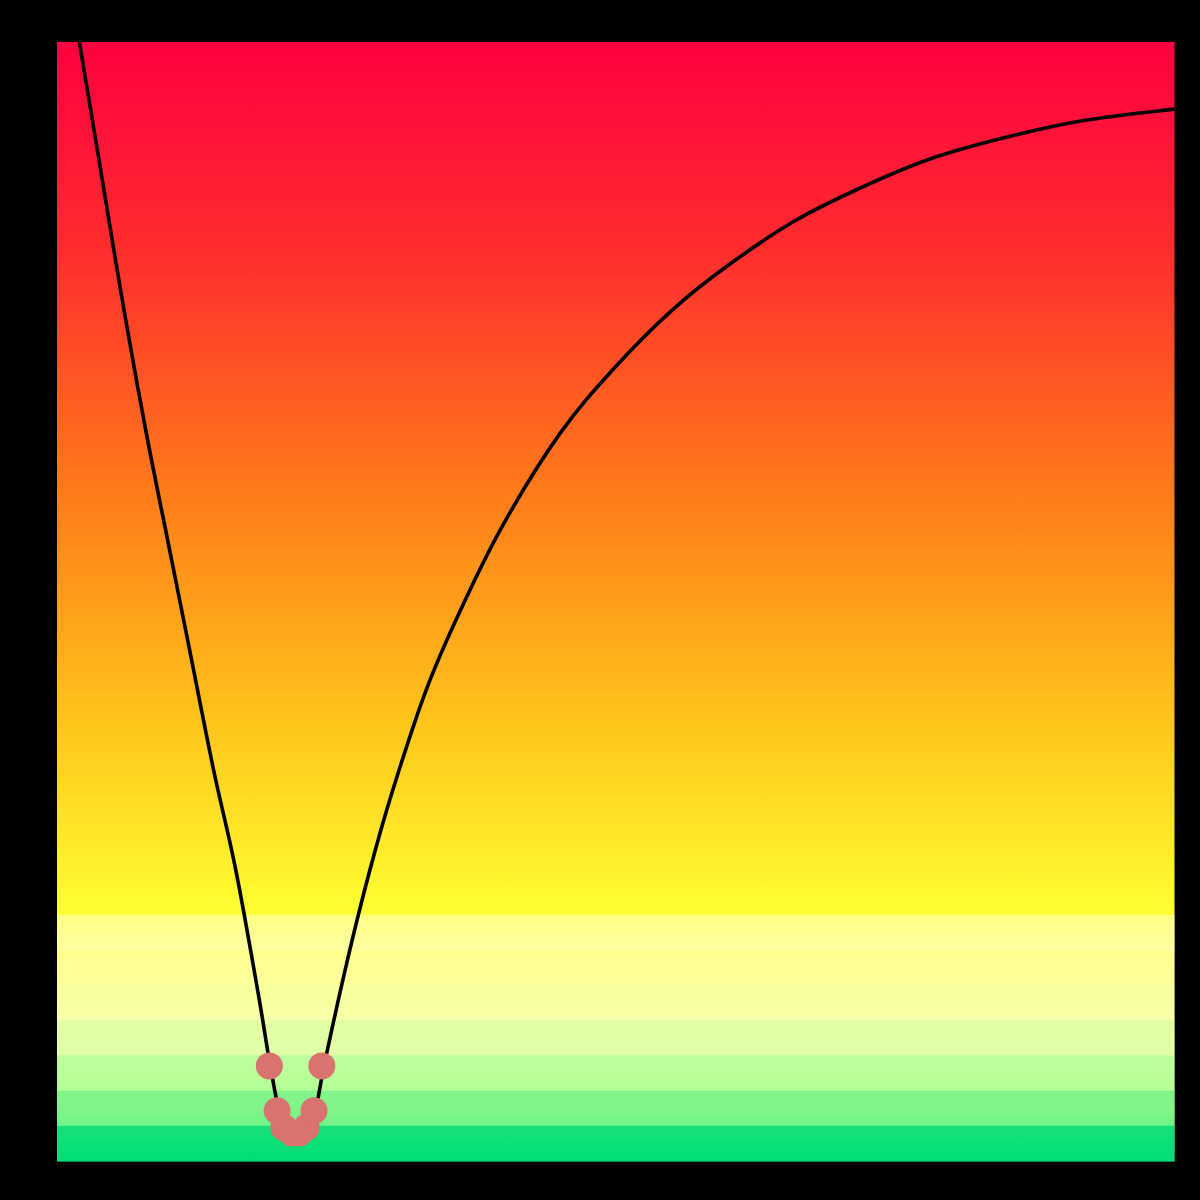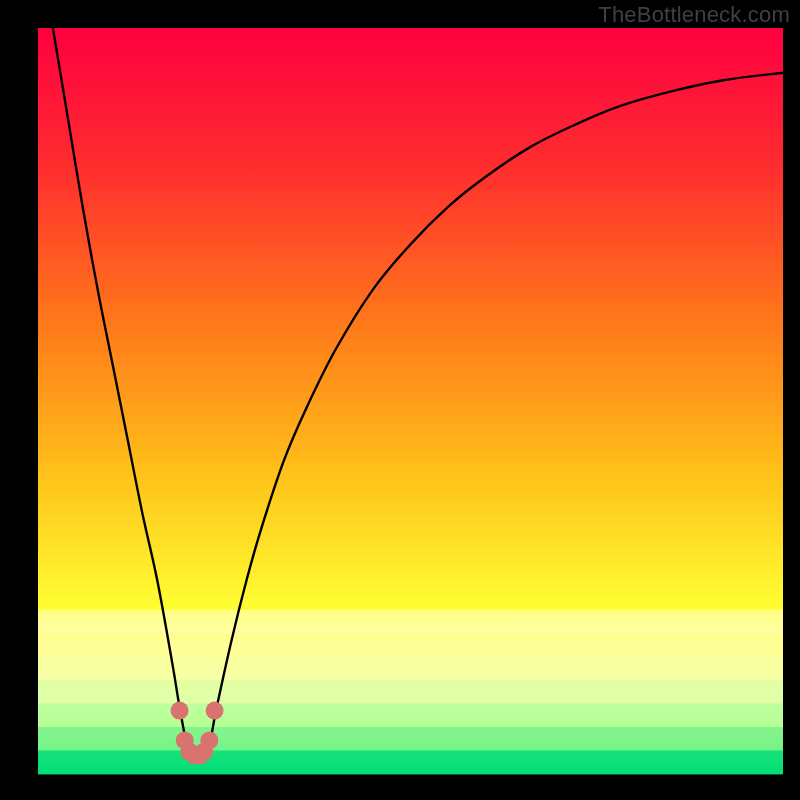--- a/index.html
+++ b/index.html
@@ -74,14 +74,13 @@
         <circle cx="184.76" cy="740.43" r="9" fill="#d9736f"></circle>
         <circle cx="189.24" cy="751.62" r="9" fill="#d9736f"></circle>
         <circle cx="194.45" cy="755.35" r="9" fill="#d9736f"></circle>
         <circle cx="199.66" cy="755.35" r="9" fill="#d9736f"></circle>
         <circle cx="204.13" cy="751.62" r="9" fill="#d9736f"></circle>
         <circle cx="209.35" cy="740.43" r="9" fill="#d9736f"></circle>
         <circle cx="214.56" cy="710.59" r="9" fill="#d9736f"></circle>
       </g>
   </svg>
 
-  <div class="watermark">TheBottleneck.com</div>
 </div>
 
 </body></html>

